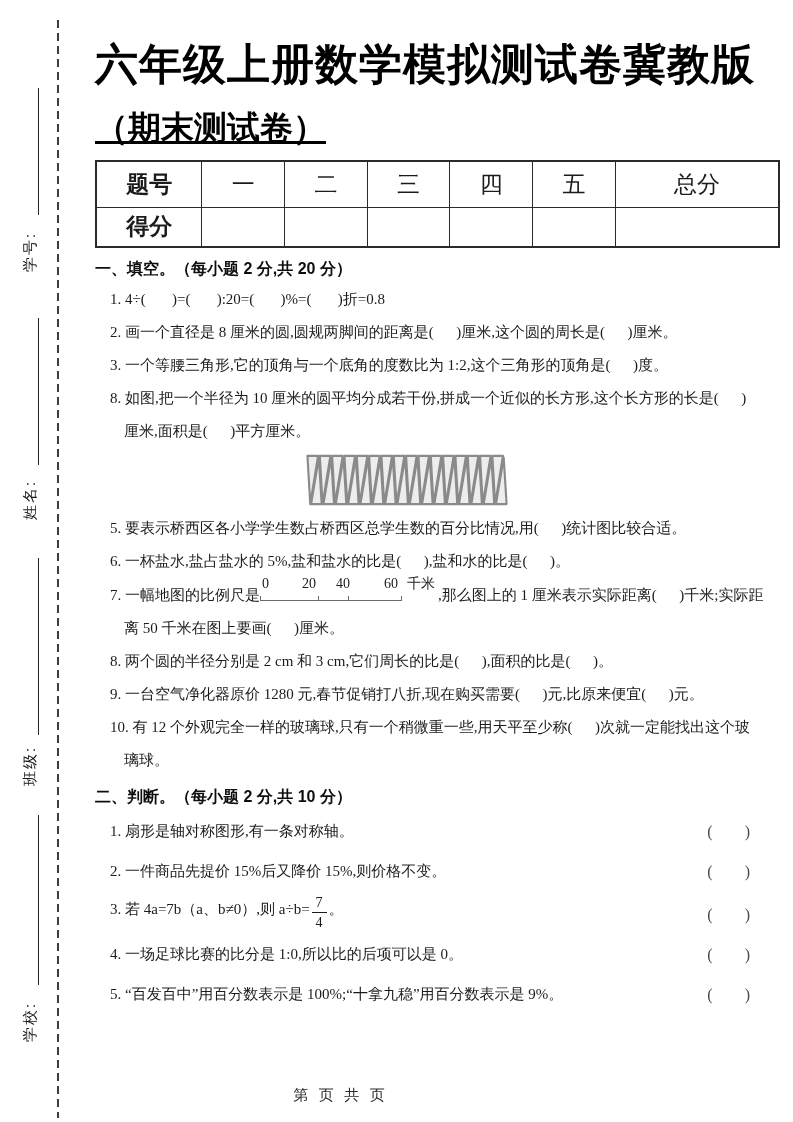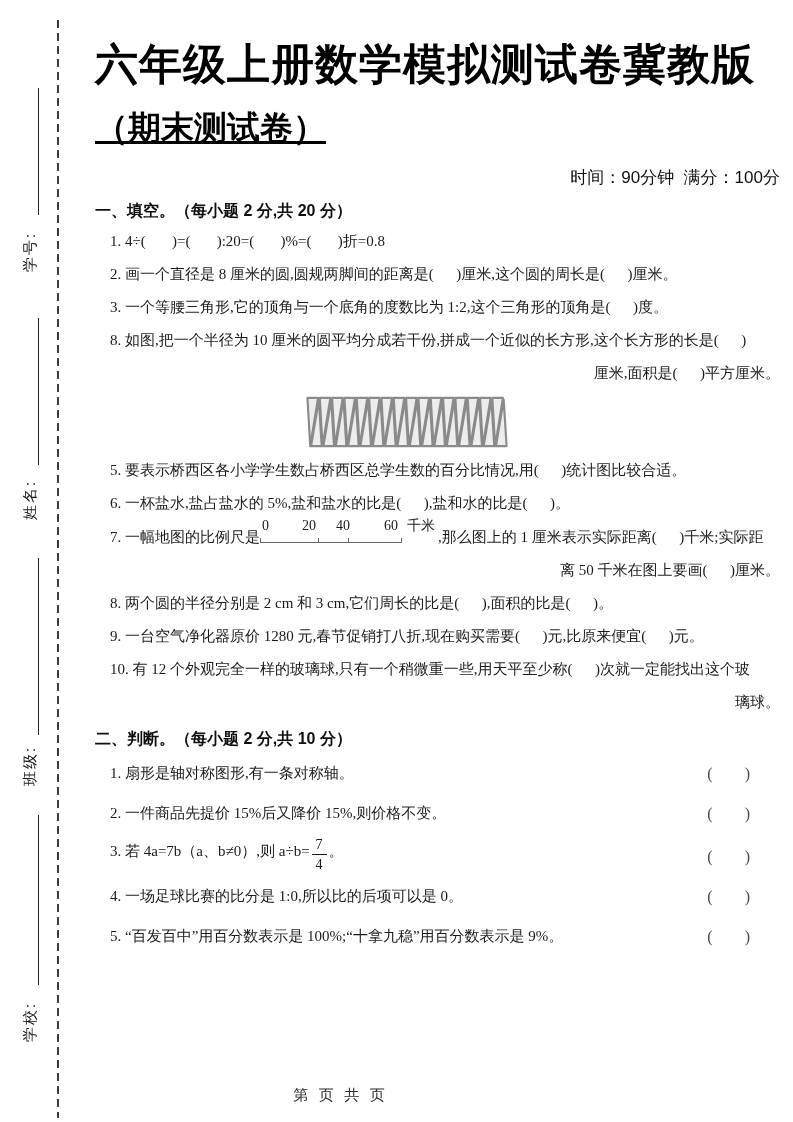--- a/index.html
+++ b/index.html
@@ -68,21 +68,21 @@
     font-family: "Liberation Sans", sans-serif;
     font-weight: bold; font-size: 16px; line-height: 22px;
     white-space: pre-wrap; color: #0e0e0e;
   }
   .qwrap { margin-top: 3px; }
   .q {
     padding-left: 15px;
     font-size: 15px; line-height: 33px;
     white-space: pre-wrap;
   }
-  .q .cont { display: block; padding-left: 14px; text-align: right; }
+  .q .cont { display: block; padding-left: 14px; }
   
   .fig { margin: 2px 0 2px 208px; width: 208px; height: 60px; }
   .fig svg { display: block; }
   
   .scalebar {
     display: inline-block; position: relative;
     width: 178px; height: 28px; vertical-align: -6px;
   }
   .scalebar .sb-num {
     position: absolute; top: -2px;
@@ -137,22 +137,43 @@
   <div class="vline" style="top:815px; height:170px;"></div>
   <div class="side-label" style="top:252px;">学号:</div>
   <div class="side-label" style="top:500px;">姓名:</div>
   <div class="side-label" style="top:766px;">班级:</div>
   <div class="side-label" style="top:1022px;">学校:</div>
 
   <div class="main">
 
     <div class="title">六年级上册数学模拟测试卷冀教版</div>
     <div class="subtitle">（期末测试卷）</div>
-    <div class="meta">时间：90分钟  满分：100分</div>
-
+
+    <table class="score">
+      <tbody>
+          <tr class="r1">
+        <td class="hd">题号</td>
+        <td>一</td>
+        <td>二</td>
+        <td>三</td>
+        <td>四</td>
+        <td>五</td>
+        <td>总分</td>
+      </tr>
+      <tr class="r2">
+        <td class="hd">得分</td>
+        <td></td>
+        <td></td>
+        <td></td>
+        <td></td>
+        <td></td>
+        <td></td>
+      </tr>
+    </tbody>
+      </table>
 
     <div class="sec-heading">一、填空。（每小题 2 分,共 20 分）</div>
     <div class="qwrap">
       <div class="q">1. 4÷(       )=(       ):20=(       )%=(       )折=0.8</div>
       <div class="q">2. 画一个直径是 8 厘米的圆,圆规两脚间的距离是(      )厘米,这个圆的周长是(      )厘米。</div>
       <div class="q">3. 一个等腰三角形,它的顶角与一个底角的度数比为 1:2,这个三角形的顶角是(      )度。</div>
       <div class="q"><span>8. 如图,把一个半径为 10 厘米的圆平均分成若干份,拼成一个近似的长方形,这个长方形的长是(      )</span><span class="cont">厘米,面积是(      )平方厘米。</span></div>
       <div class="fig">
         <svg id="sectors-svg" width="208" height="60" viewBox="0 0 216 60" xmlns="http://www.w3.org/2000/svg">
             <g transform="translate(4,0) skewX(-3)" fill="#ededed" stroke="#8a8a8a" stroke-width="2.2" stroke-linejoin="round">

